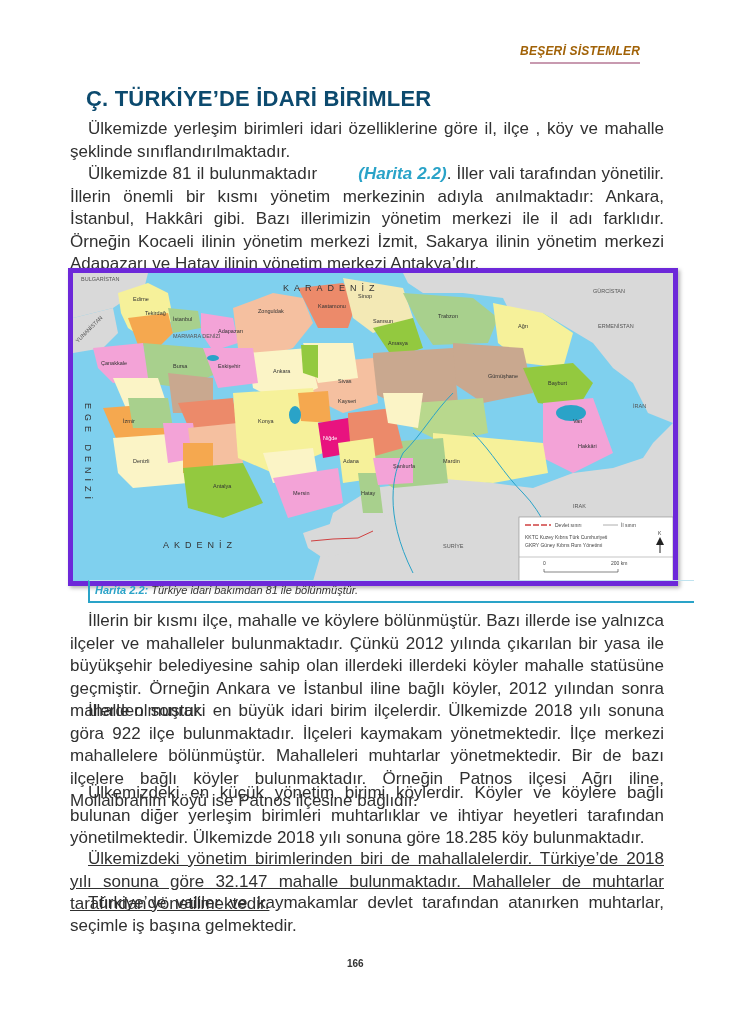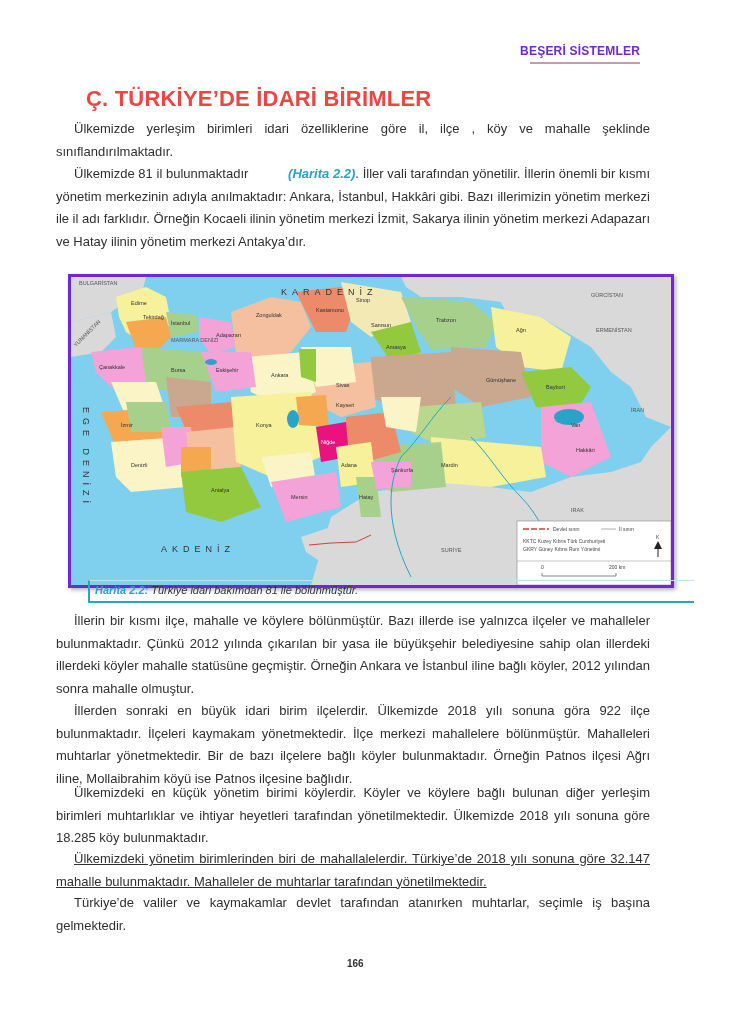--- a/index.html
+++ b/index.html
@@ -1,23 +1,23 @@
 <!DOCTYPE html>
 <html><head>
 <meta charset="utf-8">
 <style>
   html,body{margin:0;padding:0;background:#fff;}
   body{width:736px;height:1024px;position:relative;overflow:hidden;font-family:"Liberation Sans",sans-serif;color:#2a2a2a;}
-  .header-title{position:absolute;right:96px;top:44px;font-size:12px;font-weight:bold;color:#6d28d9;letter-spacing:0.2px;}
+  .header-title{position:absolute;right:96px;top:44px;font-size:12px;font-weight:bold;font-style:italic;color:#a16207;letter-spacing:0.2px;}
   .header-line{position:absolute;left:530px;top:62px;width:110px;height:2px;background:#c89ab0;}
-  h1{position:absolute;left:86px;top:86px;margin:0;font-size:22px;font-weight:bold;color:#ef4444;letter-spacing:0.2px;}
-  .para{position:absolute;left:56px;width:594px;font-size:13px;line-height:22.5px;text-align:justify;color:#303030;margin:0;}
+  h1{position:absolute;left:86px;top:86px;margin:0;font-size:22px;font-weight:bold;color:#0c4a6e;letter-spacing:0.2px;}
+  .para{position:absolute;left:70px;width:594px;font-size:17px;line-height:22.5px;text-align:justify;color:#303030;margin:0;}
   .para .indent{display:inline-block;width:18px;}
   .ref{color:#2aa3c8;font-weight:bold;font-style:italic;margin-left:36px;}
-  .map-frame{position:absolute;left:68px;top:268px;width:600px;height:308px;border:3px solid #6d28d9;box-shadow:2px 2px 4px rgba(0,0,0,0.3);overflow:hidden;background:#f97316;margin-top:6px;}
+  .map-frame{position:absolute;left:68px;top:268px;width:600px;height:308px;border:5px solid #6d28d9;box-shadow:2px 2px 4px rgba(0,0,0,0.3);overflow:hidden;background:#f97316;}
   .map-frame svg{display:block;}
   .caption{position:absolute;left:68px;top:580px;width:604px;height:20px;border-left:2px solid #2aa3c8;border-bottom:2px solid #2aa3c8;border-top:1px solid #bfe3ef;margin-left:20px;}
   .caption-text{position:absolute;left:5px;top:3px;font-size:11px;font-style:italic;color:#333;}
   .caption-label{color:#2aa3c8;font-weight:bold;}
   .page-number{position:absolute;left:347px;top:958px;font-size:10px;font-weight:bold;color:#333;}
   .lbl{font-family:"Liberation Sans",sans-serif;font-size:5.5px;fill:#333;}
   .sea{font-family:"Liberation Sans",sans-serif;font-size:9px;fill:#333;letter-spacing:5px;}
   .ctry{font-family:"Liberation Sans",sans-serif;font-size:5.5px;fill:#555;}
   .legend-text{font-family:"Liberation Sans",sans-serif;font-size:5px;fill:#444;}
 </style>

